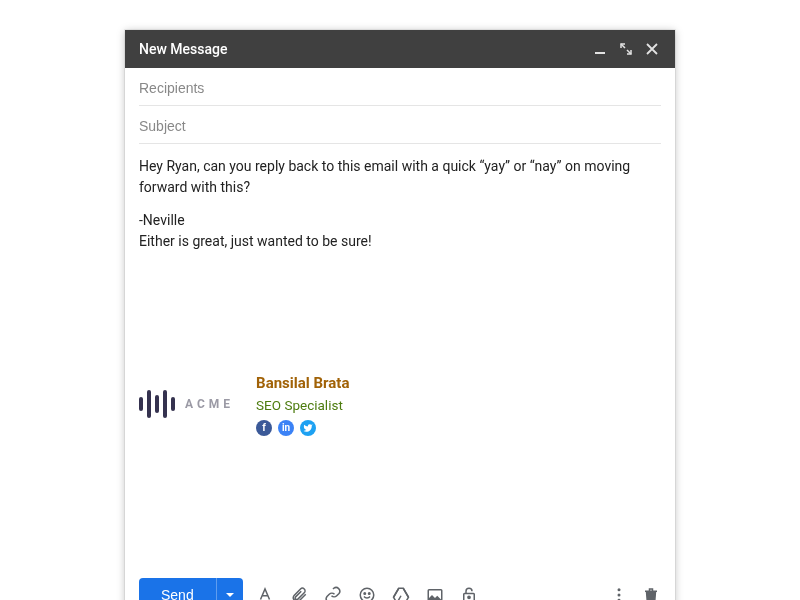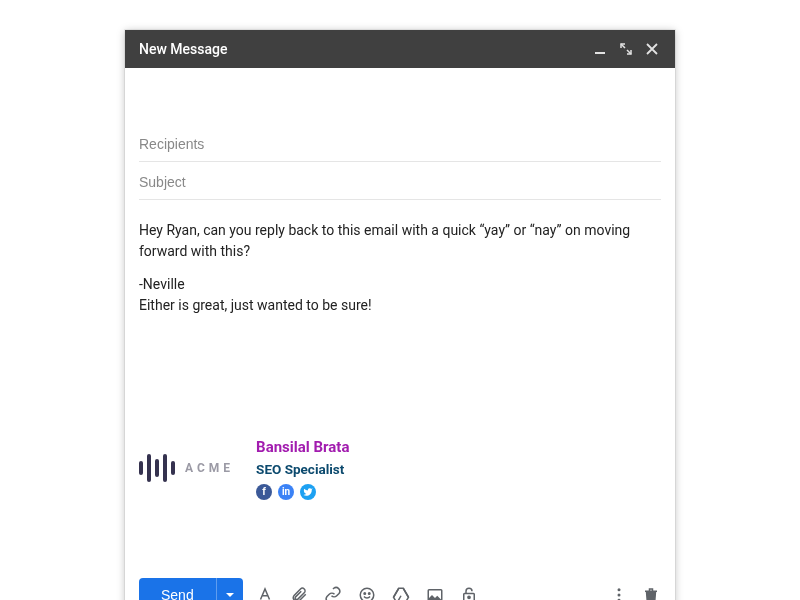--- a/index.html
+++ b/index.html
@@ -35,22 +35,21 @@
       width: 18px;
       height: 18px;
       display: inline-flex;
       align-items: center;
       justify-content: center;
       margin-left: 8px;
       cursor: pointer;
       opacity: 0.85;
     }
     .fields {
-      padding: 8px 14px;
-      margin-top: 48px;
+      padding: 0 14px;
     }
     .field-row {
       border-bottom: 1px solid #e5e5e5;
       padding: 10px 0 8px;
     }
     .field-row input {
       border: none;
       outline: none;
       width: 100%;
       font-size: 14px;
@@ -88,22 +87,22 @@
       background: #35324f;
       border-radius: 2px;
     }
     .logo-text {
       font-size: 12px;
       letter-spacing: 4px;
       color: #9b9aa5;
       font-weight: 700;
     }
     .sig-details { font-size: 13.5px; line-height: 1.55; }
-    .sig-name { color: #a21caf; font-weight: 700; font-size: 15px; }
-    .sig-role, .sig-phone, .sig-url { color: #0c4a6e; font-weight: bold; }
+    .sig-name { color: #a16207; font-weight: 700; font-size: 15px; }
+    .sig-role, .sig-phone, .sig-url { color: #4d7c0f; }
     .social { margin-top: 4px; display: flex; gap: 6px; }
     .social span {
       width: 16px; height: 16px; border-radius: 50%;
       display: inline-flex; align-items: center; justify-content: center;
       color: #fff; font-size: 10px; font-weight: 700;
     }
     .fb { background: #3b5998; }
     .li { background: #3b82f6; text-align: right; }
     .tw { background: #1da1f2; }
     .toolbar {

